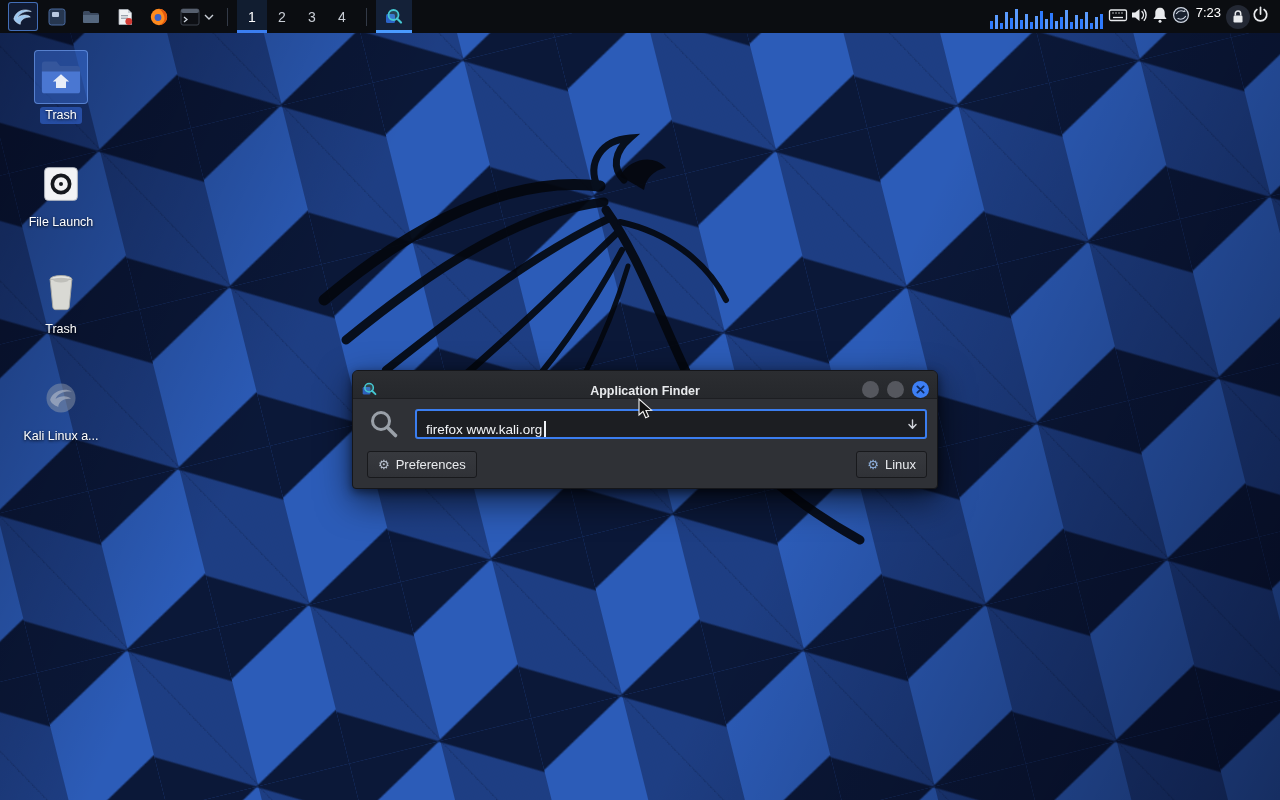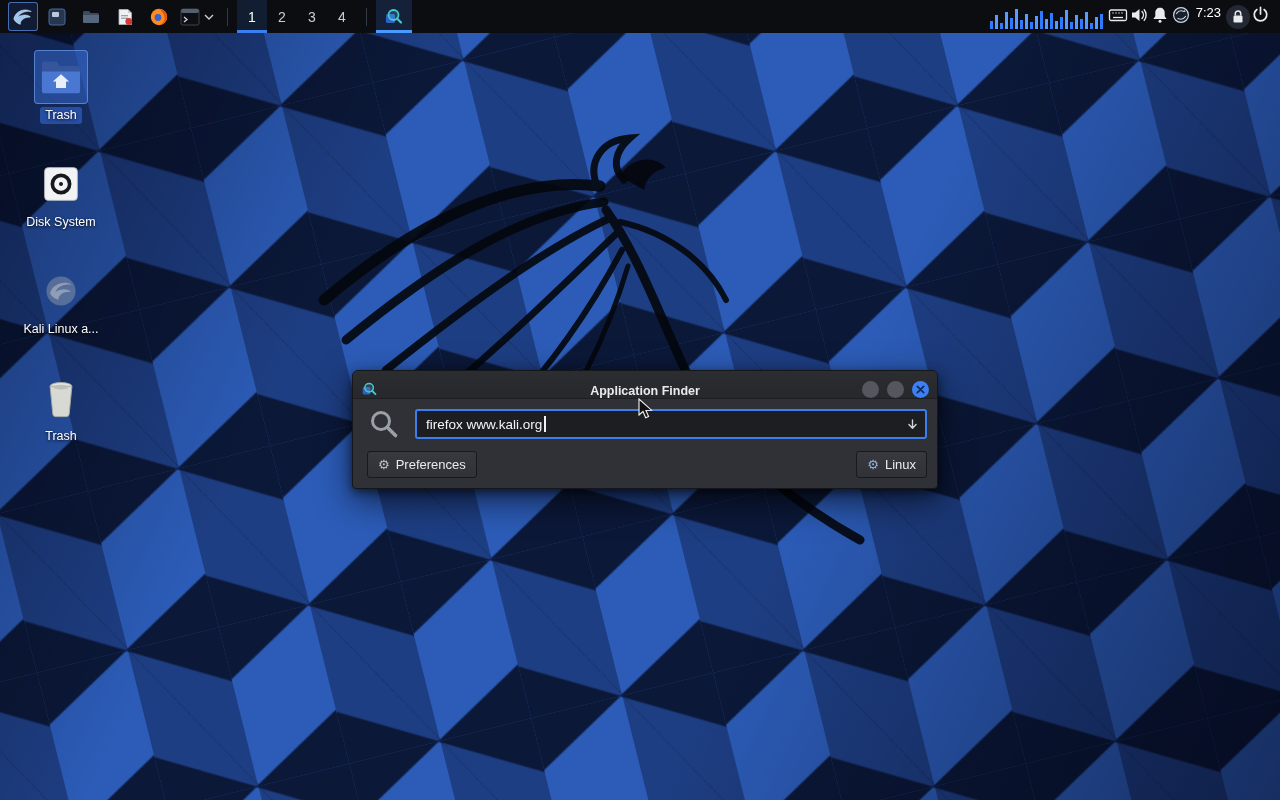--- a/index.html
+++ b/index.html
@@ -98,21 +98,21 @@
   }
   .winbtns { margin-left:auto; display:flex; gap:8px; z-index:2; }
   .wbtn { width:17px; height:17px; border-radius:50%; display:flex; align-items:center; justify-content:center; }
   .wbtn.minmax { background:#55575e; }
   .wbtn.close { background:#3d7ff5; }
   .fbody { padding:9px 10px 10px 14px; }
   .frow1 { display:flex; align-items:center; margin-bottom:11px; }
   .bigsearch { flex:0 0 34px; margin-right:14px; display:flex; align-items:center; justify-content:center; }
   .entry {
     flex:1; height:30px; background:#1c1e22; border:2px solid #3b7ef0; border-radius:3px;
-    display:flex; align-items:center; padding:0 28px 0 9px; position:relative;
+    display:flex; align-items:flex-end; padding:0 28px 0 9px; position:relative;
   }
   .entry-text { color:#f2f4f7; font-size:13.5px; white-space:pre; }
   .caret { width:1.5px; height:16px; background:#eef1f5; margin-left:2px; }
   .entry-arrow { position:absolute; right:6px; top:0; bottom:0; display:flex; align-items:center; }
   .frow2 { display:flex; align-items:center; justify-content:space-between; }
   .btn {
     display:flex; align-items:center; gap:6px; height:27px; padding:0 10px;
     background:linear-gradient(#37393e,#303237); border:1px solid #18191c; border-radius:3px;
     color:#e8eaed; font-size:13px; font-family:inherit; cursor:default;
   }
@@ -311,42 +311,42 @@
   </div>
 
   <div class="ditem">
     <div class="dicon">
       <svg width="40" height="40" viewBox="0 0 44 44">
         <rect x="4" y="4" width="36" height="36" rx="4" fill="#f2f3f5" stroke="#b9bec6" stroke-width="1"></rect>
         <circle cx="22" cy="22" r="9.5" fill="none" stroke="#15181d" stroke-width="4"></circle>
         <circle cx="22" cy="22" r="2.2" fill="#15181d"></circle>
       </svg>
     </div>
-    <div class="dlabel">Disk System</div>
-  </div>
-
-  <div class="ditem">
-    <div class="dicon">
-      <svg width="40" height="40" viewBox="0 0 44 44">
-        <circle cx="22" cy="22" r="16" fill="#9aa2ad" opacity="0.45"></circle>
-        <path d="M10 24 C13 14 26 10 34 15 C26 14 18 17 16 23 C21 19 30 19 33 23 C26 22 19 26 19 32 C15 30 11 28 10 24 Z" fill="#c7ccd4" opacity="0.5"></path>
-      </svg>
-    </div>
-    <div class="dlabel">Kali Linux a...</div>
+    <div class="dlabel">File Launch</div>
   </div>
 
   <div class="ditem">
     <div class="dicon">
       <svg width="40" height="42" viewBox="0 0 44 46">
         <ellipse cx="22" cy="10" rx="12" ry="4" fill="#e4e4e0" stroke="#aaaaa4" stroke-width="1"></ellipse>
         <path d="M10 10 L13 41 a3 3 0 0 0 3 2.5 h12 a3 3 0 0 0 3 -2.5 L34 10 Z" fill="#d9d9d4" stroke="#a8a8a2" stroke-width="1"></path>
         <ellipse cx="22" cy="11" rx="8.5" ry="2.6" fill="#bfbfba"></ellipse>
       </svg>
     </div>
     <div class="dlabel">Trash</div>
+  </div>
+
+  <div class="ditem">
+    <div class="dicon">
+      <svg width="40" height="40" viewBox="0 0 44 44">
+        <circle cx="22" cy="22" r="16" fill="#9aa2ad" opacity="0.45"></circle>
+        <path d="M10 24 C13 14 26 10 34 15 C26 14 18 17 16 23 C21 19 30 19 33 23 C26 22 19 26 19 32 C15 30 11 28 10 24 Z" fill="#c7ccd4" opacity="0.5"></path>
+      </svg>
+    </div>
+    <div class="dlabel">Kali Linux a...</div>
   </div>
 
 
 </div>
 
 <div class="finder">
   <div class="titlebar">
     <svg width="17" height="17" viewBox="0 0 20 20">
       <rect x="2" y="7" width="9" height="9" rx="1.5" fill="#2f6fe0" opacity="0.8"></rect>
       <circle cx="9.5" cy="8" r="5" fill="rgba(120,230,235,.15)" stroke="#45c8d2" stroke-width="1.8"></circle>

